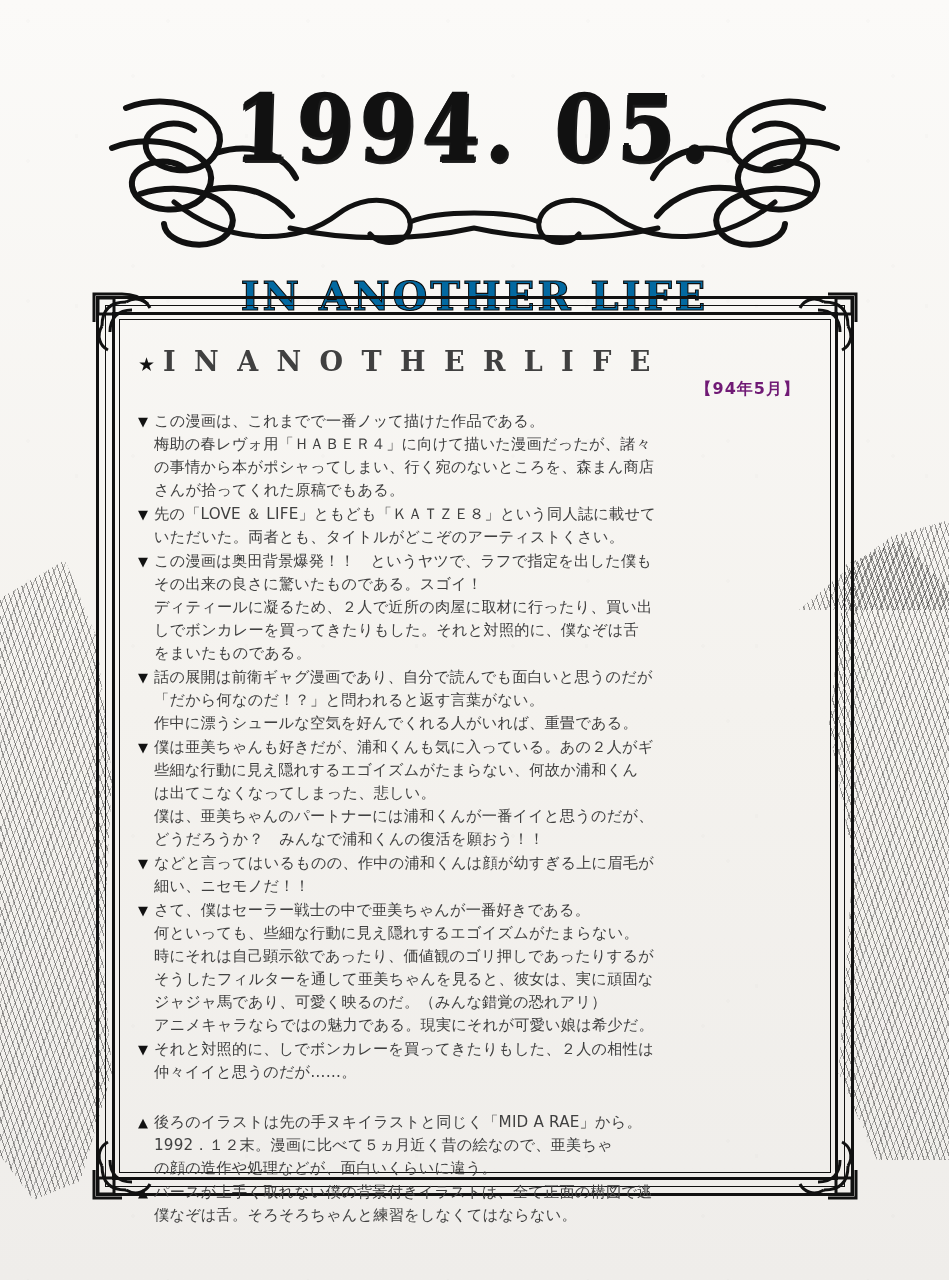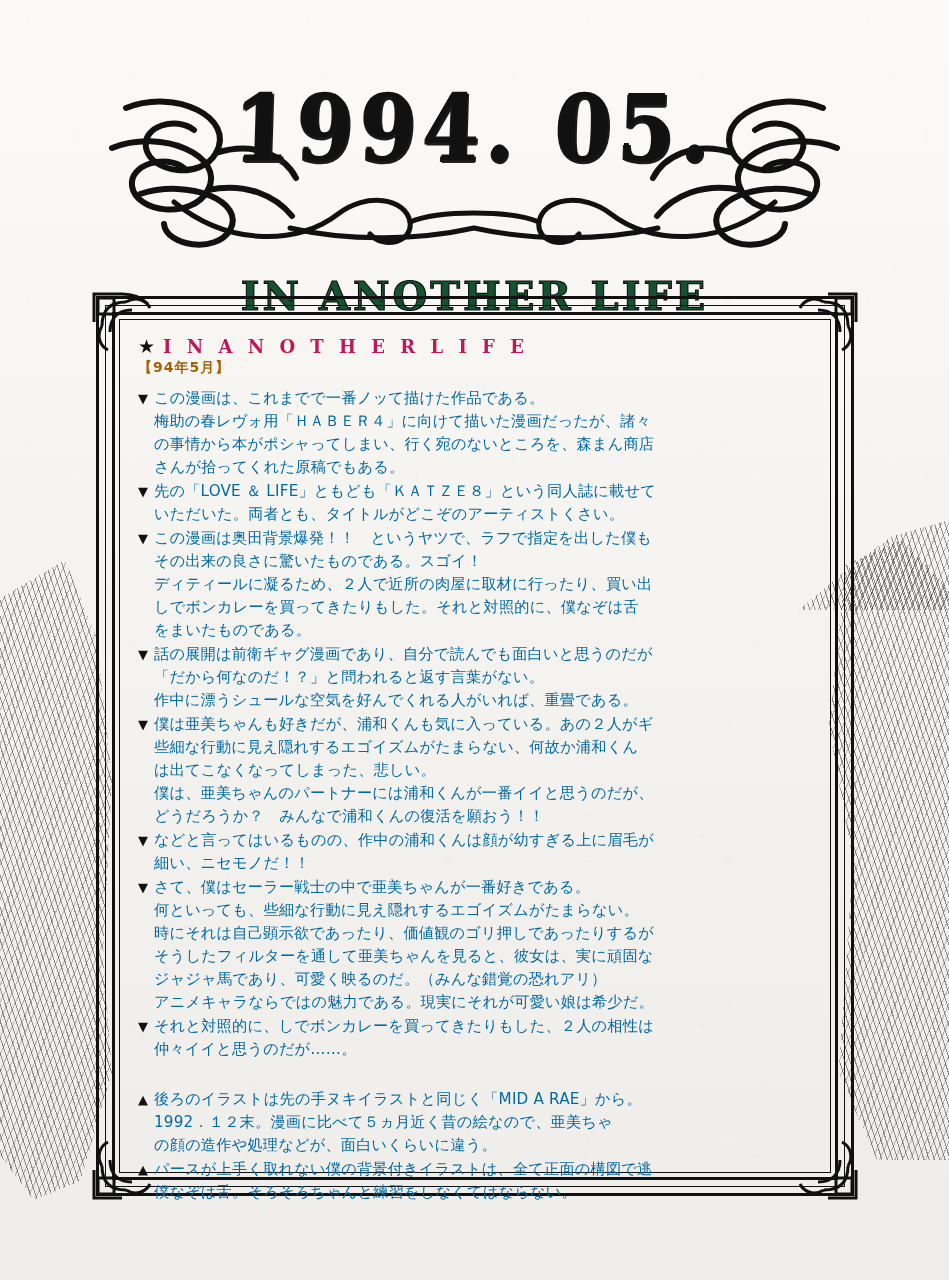--- a/index.html
+++ b/index.html
@@ -79,21 +79,21 @@
     left: 170px; right: 170px; top: 150px; height: 70px;
   }
   .sub-title {
     position: absolute;
     left: 0; right: 0; top: 238px;
     text-align: center;
     font-family: "DejaVu Serif", serif;
     font-weight: bold;
     font-size: 40px;
     letter-spacing: 3px;
-    color: #14532d;
+    color: #0369a1;
     -webkit-text-stroke: 1.1px #0d0d0d;
   }
 
   
   .panel {
     position: absolute;
     left: 96px;
     top: 296px;
     width: 758px;
     height: 900px;
@@ -136,30 +136,31 @@
     margin-bottom: 2px;
   }
   .star {
     font-size: 19px;
     line-height: 1;
     color: #111;
   }
   .heading-text {
     font-family: "DejaVu Serif", serif;
     font-weight: bold;
-    font-size: 18px;
+    font-size: 27px;
     letter-spacing: 4.5px;
-    color: #be185d;
+    color: #404040;
+    margin-top: 10px;
   }
   .date-badge {
-    text-align: left;
-    font-size: 14px;
+    text-align: right;
+    font-size: 16px;
     font-weight: bold;
     letter-spacing: 1px;
-    color: #a16207;
+    color: #701a75;
     margin: 2px 20px 10px 0;
   }
 
   
   .para {
     display: flex;
     align-items: flex-start;
     margin-bottom: 1px;
   }
   .bullet {
@@ -167,21 +168,21 @@
     width: 16px;
     font-size: 13px;
     line-height: 23px;
     color: #111;
   }
   .para-body {
     flex: 1 1 auto;
     font-family: "DejaVu Sans", sans-serif;
     font-size: 15.2px;
     line-height: 23px;
-    color: #0369a1;
+    color: #404040;
     letter-spacing: 0.2px;
     white-space: pre-wrap;
   }
   .block-gap { height: 26px; }
 </style>
 </head>
 <body>
 
 <div class="paper"></div>
 

